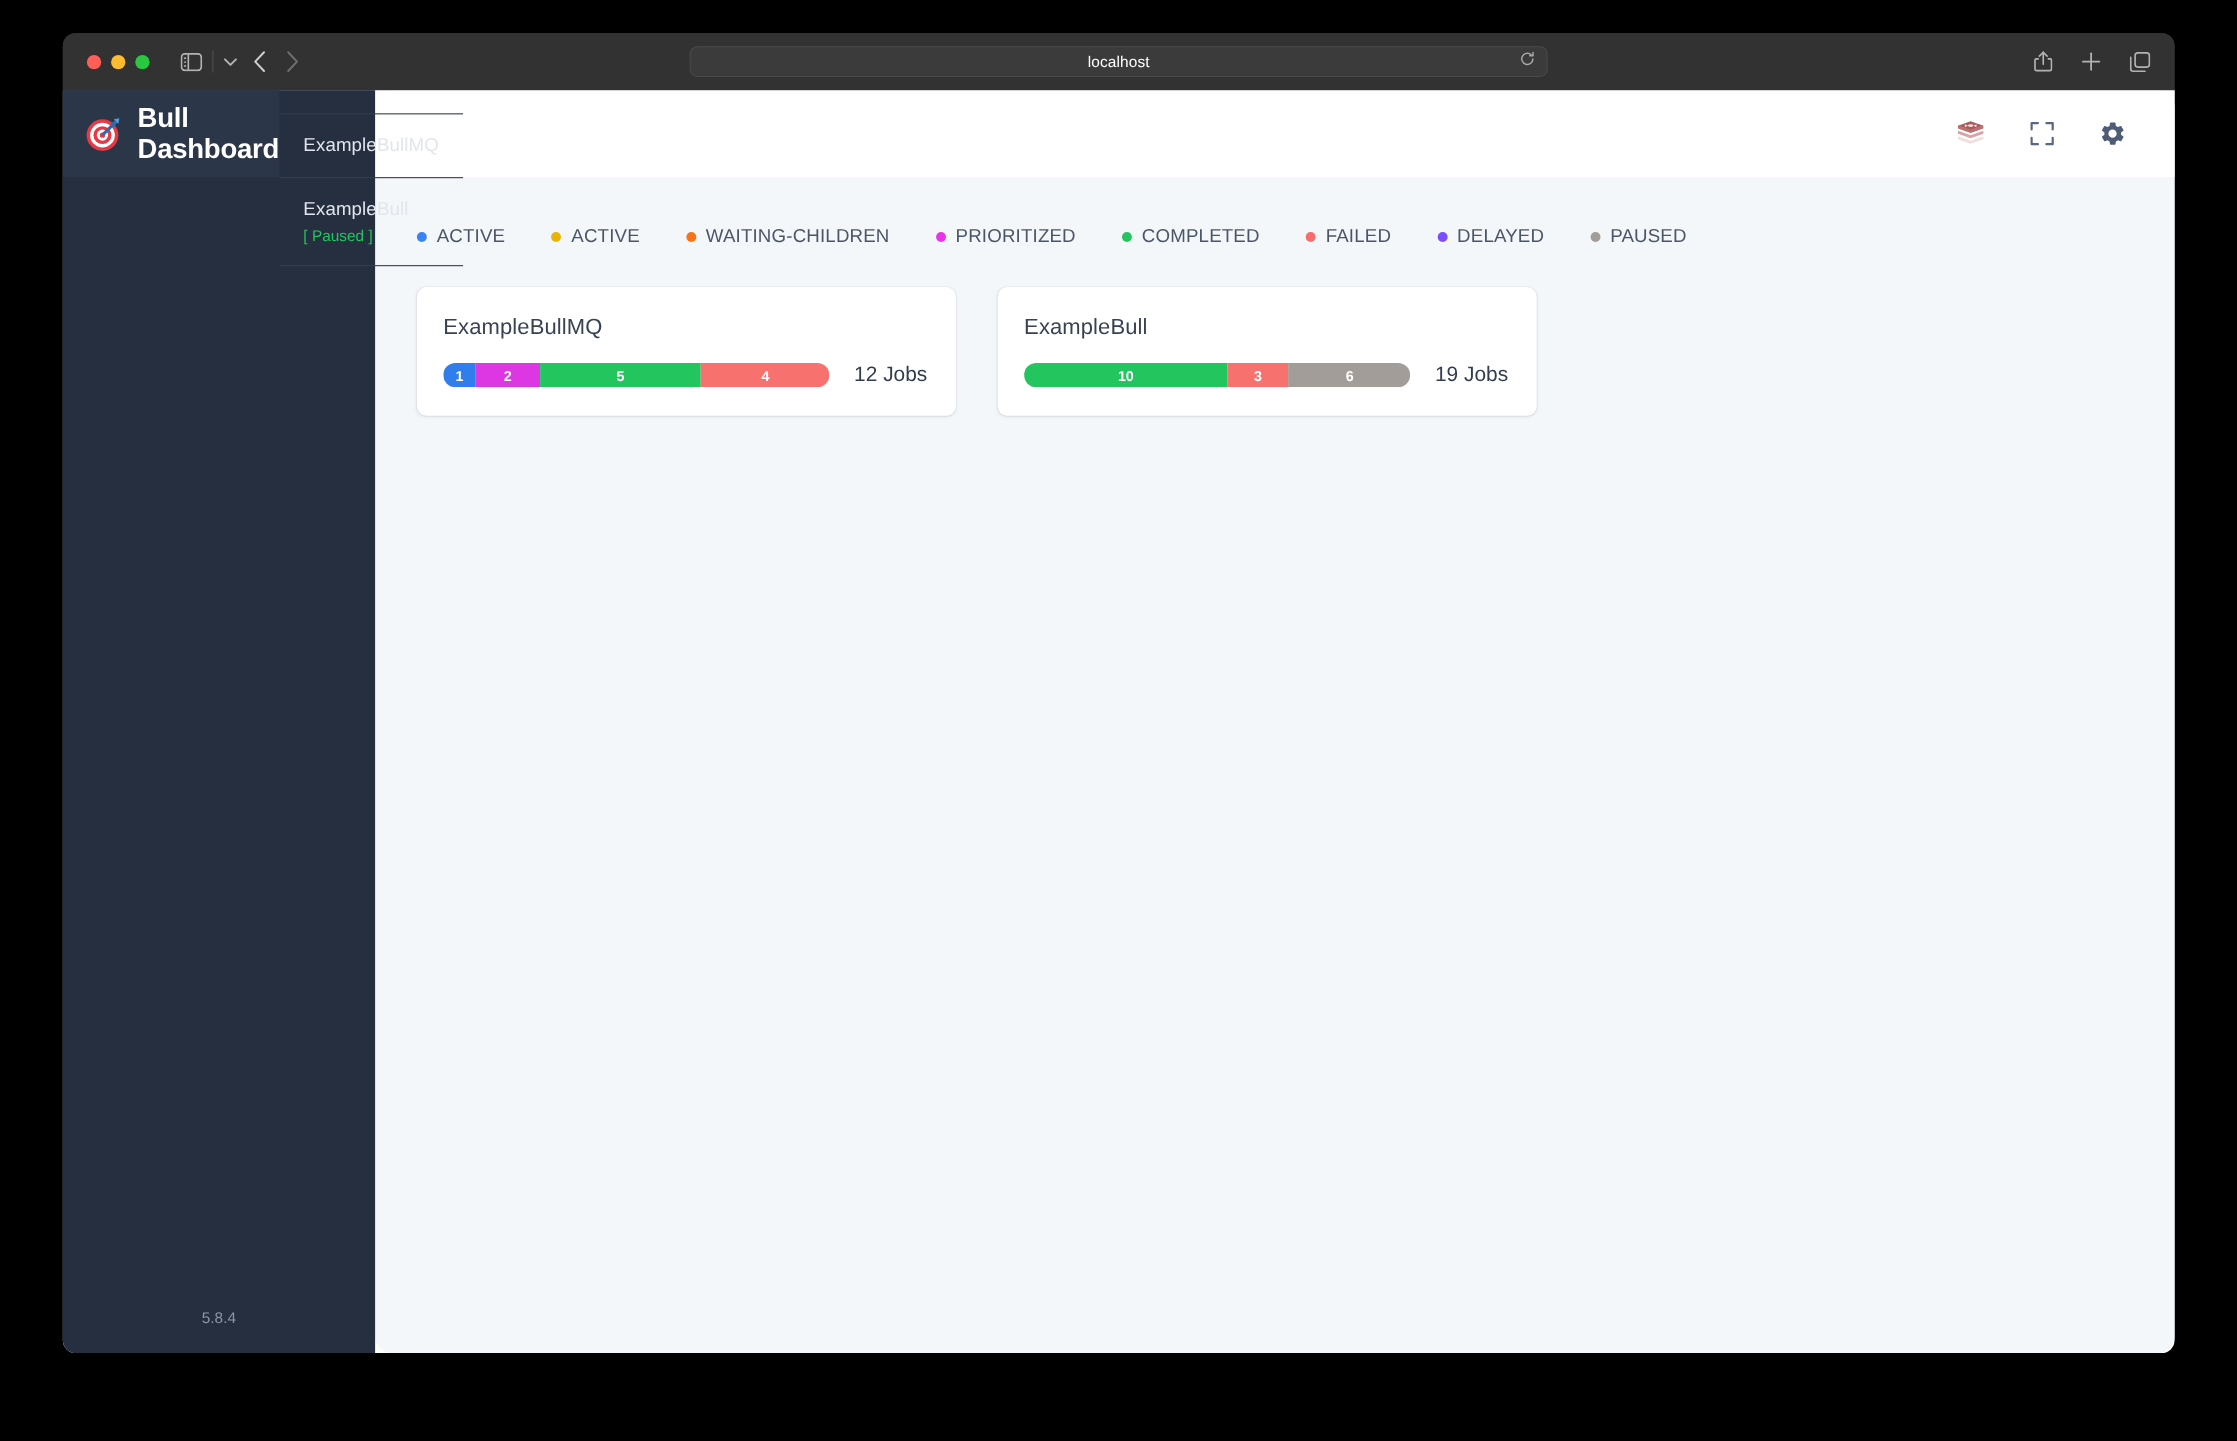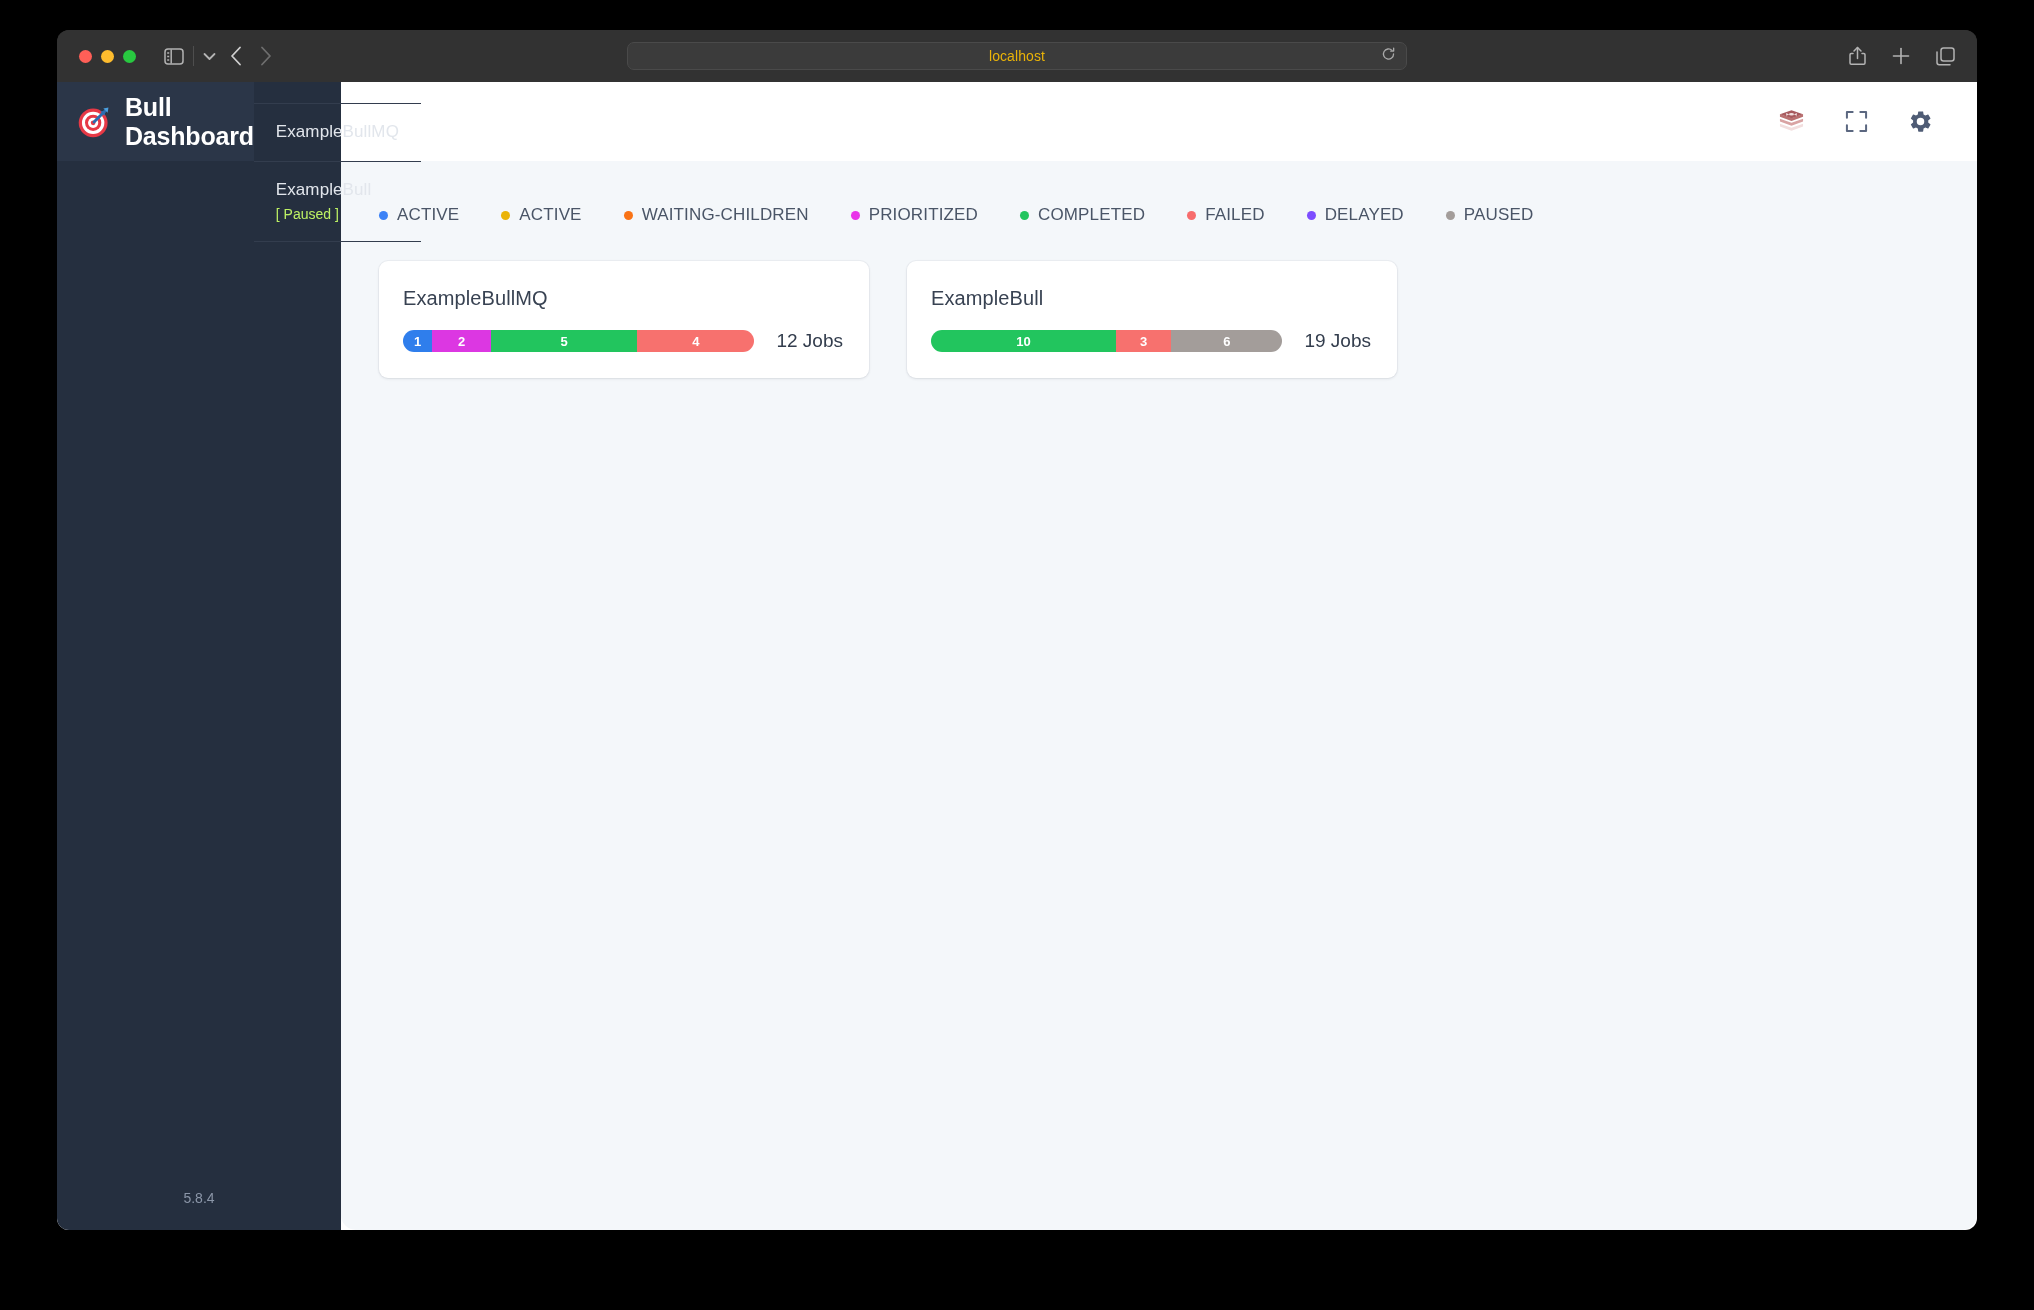--- a/index.html
+++ b/index.html
@@ -61,21 +61,21 @@
     width: 780px;
     height: 28px;
     background: #3b3b3b;
     border: 1px solid #4a4a4a;
     border-radius: 7px;
     display: flex;
     align-items: center;
     justify-content: center;
   }
   #address-bar-url {
-    color: #eab308;
+    color: #ffffff;
     font-size: 14px;
     letter-spacing: 0.1px;
   }
   #reload-btn {
     position: absolute;
     right: 10px;
     top: 50%;
     transform: translateY(-50%);
     color: #a9a9a9;
   }
@@ -129,21 +129,21 @@
     border-bottom: 1px solid #333d4e;
     cursor: pointer;
   }
   .queue-item:first-child { border-top: 1px solid #333d4e; }
   .queue-name {
     color: #e2e6ec;
     font-size: 17px;
     letter-spacing: 0.1px;
   }
   .queue-status {
-    color: #bef264;
+    color: #22c55e;
     font-size: 14px;
     margin-top: 6px;
   }
   #version-label {
     position: absolute;
     bottom: 24px;
     left: 0;
     width: 100%;
     text-align: center;
     color: #8b96a8;

